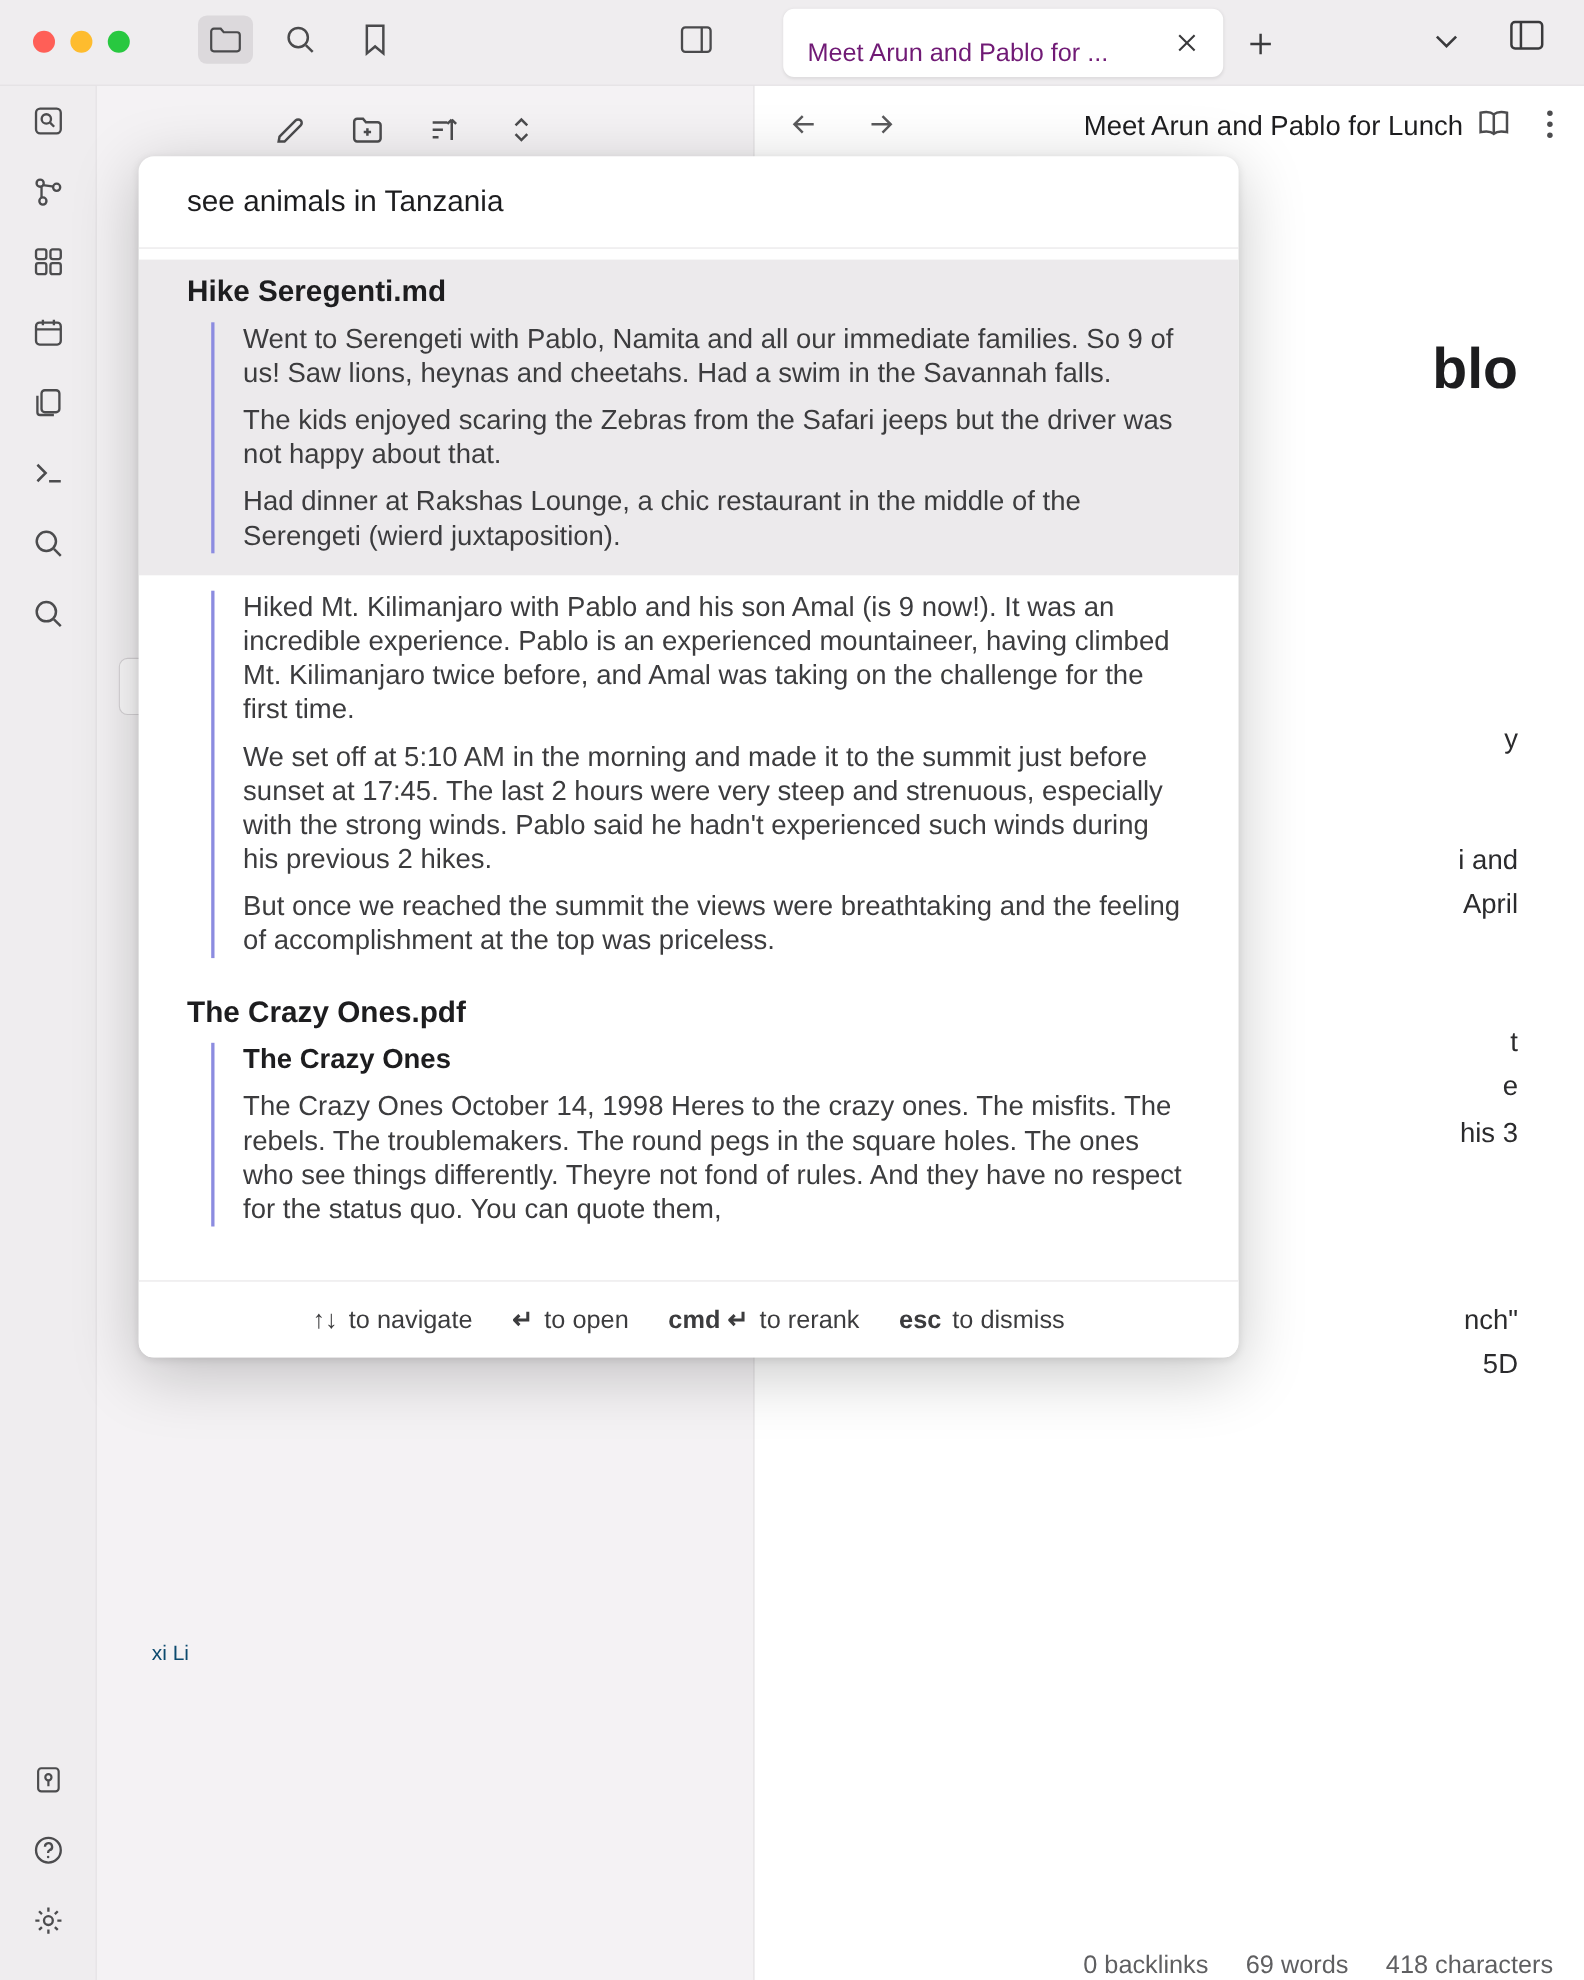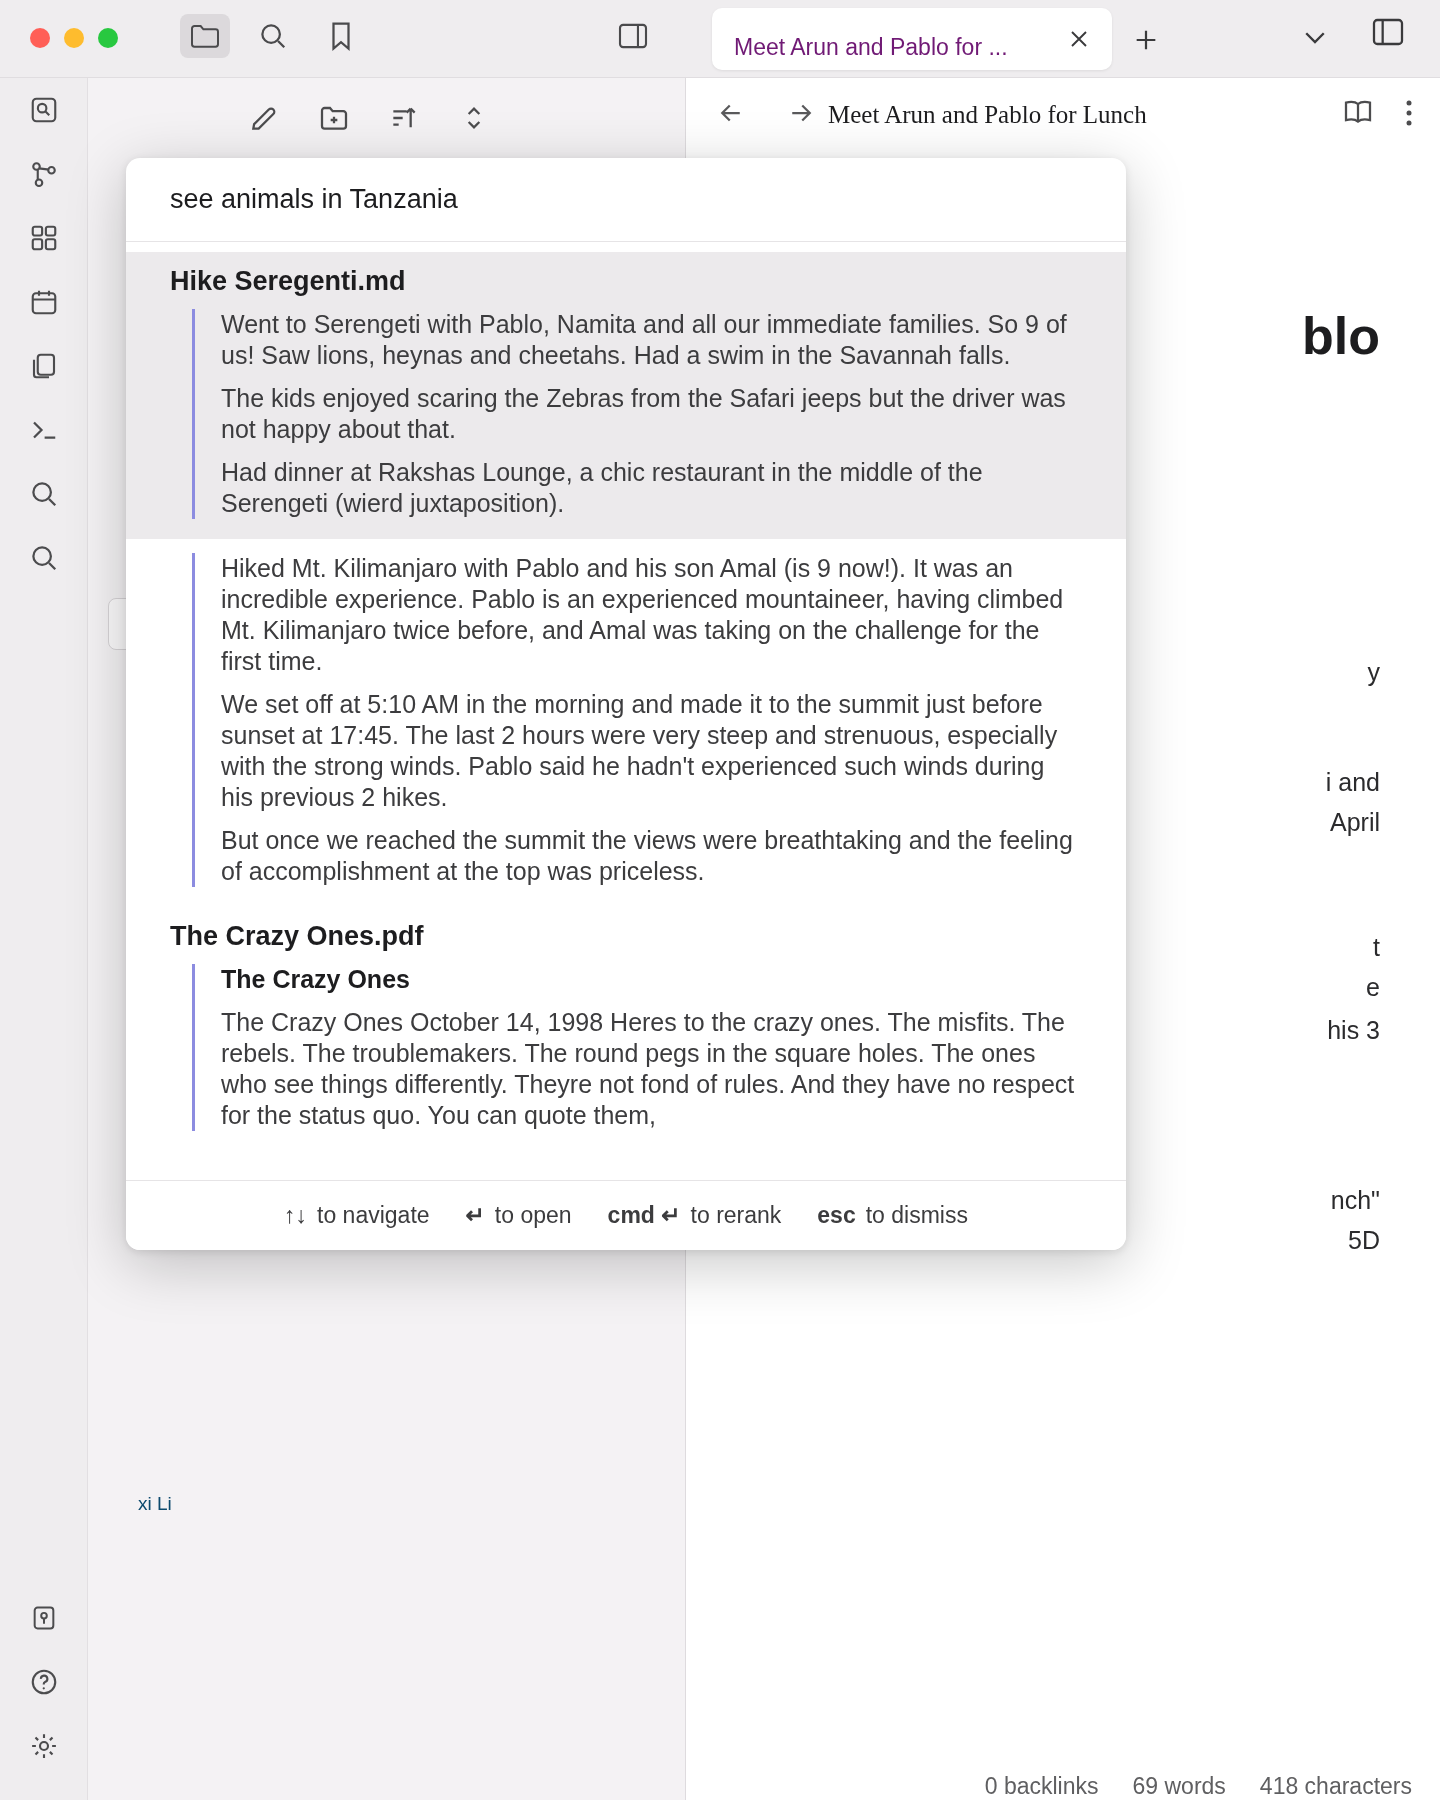--- a/index.html
+++ b/index.html
@@ -125,25 +125,24 @@
     position: absolute; top: 78px; left: 686px;
     width: 754px; height: 1722px;
     background: #ffffff;
   }
   .ed-toolbar {
     position: absolute; top: 0; left: 0; width: 754px; height: 74px;
     display: flex; align-items: center;
   }
   .ed-nav { display: flex; gap: 40px; margin-left: 30px; color: #5a5a5c; }
   .ed-title {
-    flex: 1; text-align: left;
+    flex: 1; text-align: right;
     font-size: 25px; color: #1d1d1f;
     white-space: nowrap; overflow: hidden; text-overflow: ellipsis;
     padding: 0 12px;
-    font-family: Liberation Serif, serif;
   }
   .ed-actions { display: flex; gap: 30px; margin-right: 26px; color: #4c4c4e; }
 
   .ed-heading {
     position: absolute; top: 228px; left: 0; width: 754px;
     text-align: right; padding-right: 60px;
     font-size: 52px; font-weight: 700; color: #1d1d1f;
   }
   .ed-line {
     position: absolute; right: 60px;
@@ -161,21 +160,21 @@
   }
 
   
   .overlay {
     position: absolute; top: 142px; left: 126px;
     width: 1000px; height: 1092px;
     background: #ffffff;
     border-radius: 14px;
     box-shadow: 0 14px 60px rgba(0,0,0,0.22), 0 2px 8px rgba(0,0,0,0.10);
     overflow: hidden;
-    display: flex; flex-direction: column; margin-top: 16px;
+    display: flex; flex-direction: column;
   }
   .ov-query {
     height: 84px; flex: none;
     display: flex; align-items: center;
     padding: 0 44px;
     font-size: 27px; color: #1d1d1f;
     border-bottom: 1px solid #e6e4e6;
   }
   .ov-results {
     flex: 1; overflow: hidden;

